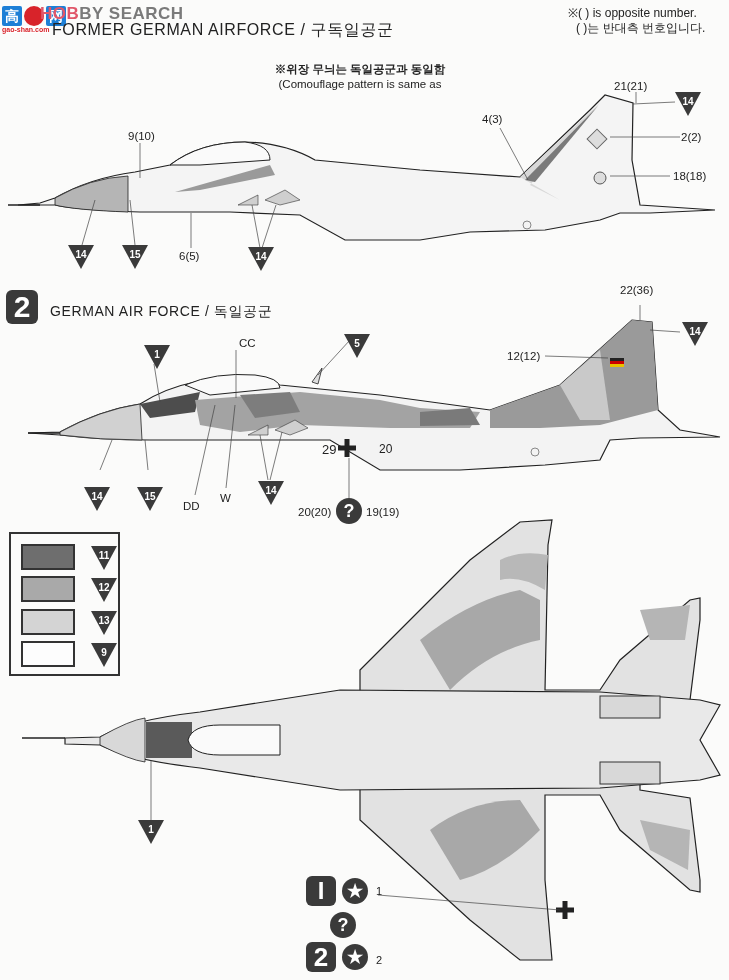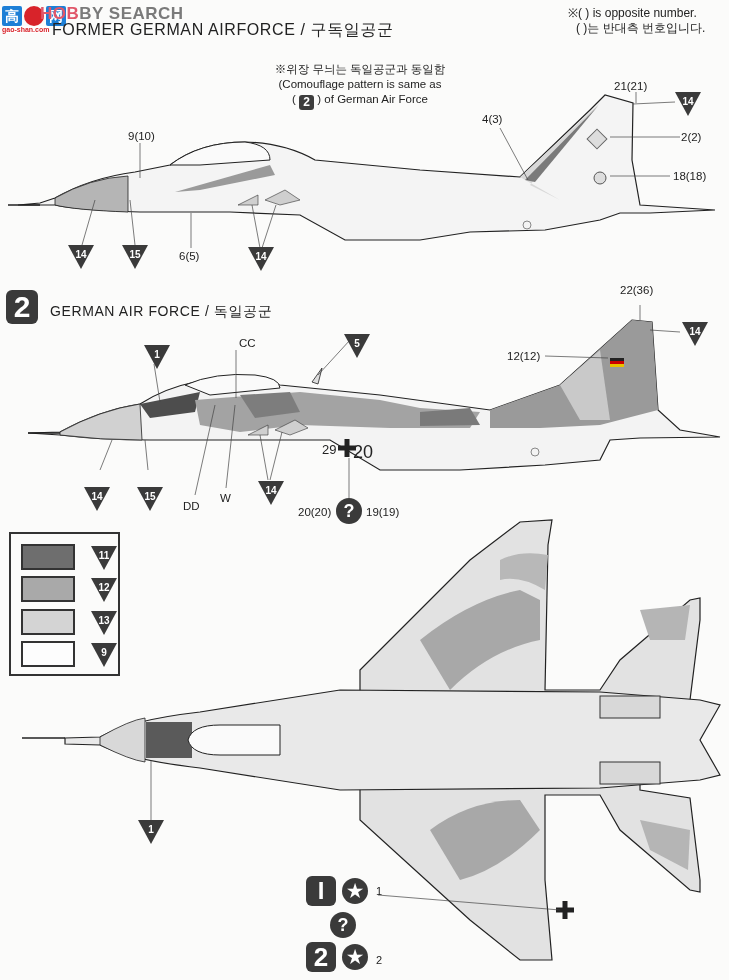--- a/index.html
+++ b/index.html
@@ -44,27 +44,22 @@
 </div>
 
 <div class="abs title1">FORMER GERMAN AIRFORCE / 구독일공군</div>
 
 <div class="abs note-top">
   <div>※(    ) is opposite number.</div>
   <div style="padding-left:8px">(    )는 반대측 번호입니다.</div>
 </div>
 
 <div class="abs camo-note">
-  <div style="font-weight:normal">※위장 무늬는 독일공군과 동일함</div>
+  <div style="font-weight:bold">※위장 무늬는 독일공군과 동일함</div>
   <div>(Comouflage pattern is same as</div>
-  <div>
-    <span>(</span>
-    <span class="badge2-inline">2</span>
-    <span>) of German Air Force</span>
-  </div>
 </div>
 
 <svg class="abs" style="left:0;top:0" width="729" height="980">
   <defs>
     <pattern id="speck" width="4" height="4" patternUnits="userSpaceOnUse">
       <rect width="4" height="4" fill="none"></rect>
       <circle cx="1" cy="1" r="0.4" fill="#888" opacity="0.3"></circle>
     </pattern>
   </defs>
 
@@ -224,21 +219,21 @@
 
 <div class="abs bigbadge">2</div>
 <div class="abs title2">GERMAN AIR FORCE / 독일공군</div>
 
 <div class="abs label" style="left:620px;top:284px">22(36)</div>
 <div class="abs label" style="left:507px;top:350px">12(12)</div>
 <div class="abs label" style="left:239px;top:337px">CC</div>
 <div class="abs label" style="left:183px;top:500px">DD</div>
 <div class="abs label" style="left:220px;top:492px">W</div>
 <div class="abs label" style="left:322px;top:442px;font-size:13px">29</div>
-<div class="abs label" style="left:353px;top:442px;font-size:18px">20</div>
+<div class="abs label" style="left:379px;top:442px;font-size:12px">20</div>
 <div class="abs label" style="left:298px;top:506px">20(20)</div>
 <div class="abs label" style="left:366px;top:506px">19(19)</div>
 <div class="abs round-badge" style="left:336px;top:498px;font-size:18px">?</div>
 
 <div class="abs tri-wrap" style="left:144px;top:345px">
   <svg width="26" height="24">
       <path d="M0,0 L26,0 L13,24 Z" fill="#3a3a3a"></path>
       <text x="13" y="13" fill="#fff" font-size="10" font-weight="bold" text-anchor="middle" font-family="Liberation Sans, sans-serif">1</text>
     </svg>
 </div>

